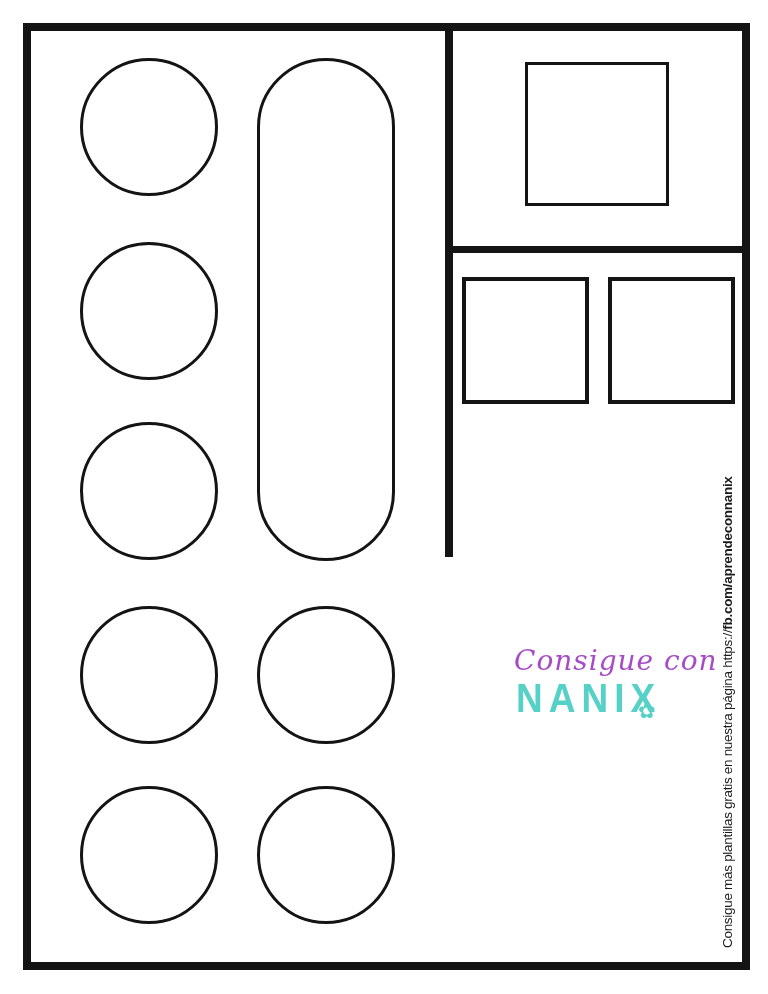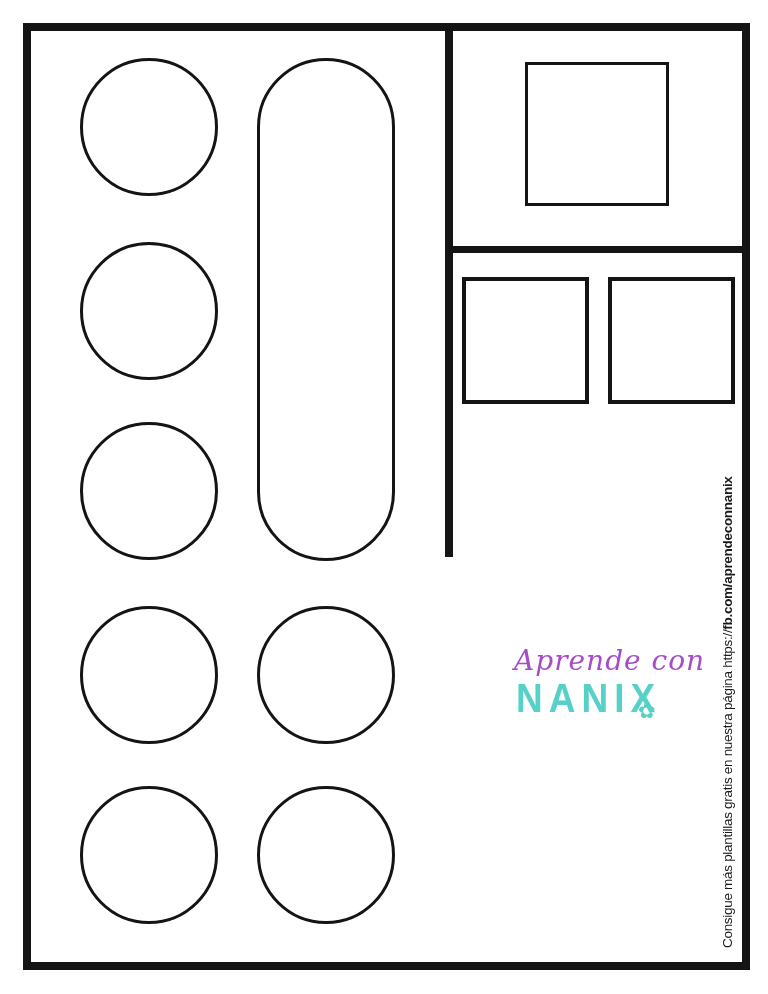--- a/index.html
+++ b/index.html
@@ -87,21 +87,21 @@
       <div class="shape circle" style="left: 80px; top: 786px; width: 138px; height: 138px; border-width: 3px;"></div>
       <div class="shape circle" style="left: 257px; top: 606px; width: 138px; height: 138px; border-width: 3px;"></div>
       <div class="shape circle" style="left: 257px; top: 786px; width: 138px; height: 138px; border-width: 3px;"></div>
       <div class="shape capsule" style="left: 257px; top: 58px; width: 138px; height: 503px; border-width: 3px; border-radius: 69px;"></div>
       <div class="shape square" style="left: 525px; top: 62px; width: 144px; height: 144px; border-width: 3px;"></div>
       <div class="shape square" style="left: 462px; top: 277px; width: 127px; height: 127px; border-width: 4px;"></div>
       <div class="shape square" style="left: 608px; top: 277px; width: 127px; height: 127px; border-width: 4px;"></div>
     </div>
 
   <div class="logo">
-    <div class="logo-line1" style="color: rgb(166, 76, 198);">Aprende con</div>
+    <div class="logo-line1" style="color: rgb(166, 76, 198);">Consigue con</div>
     <div class="logo-line2" style="color: rgb(85, 209, 200);">NANIX</div>
     <div class="logo-flower" style="color: rgb(85, 209, 200);">✿</div>
   </div>
 
   <div class="credit">
     <span>Consigue más plantillas gratis en nuestra página https://</span><span class="bold-part">fb.com/aprendeconnanix</span>
   </div>
 
 </div>
 

